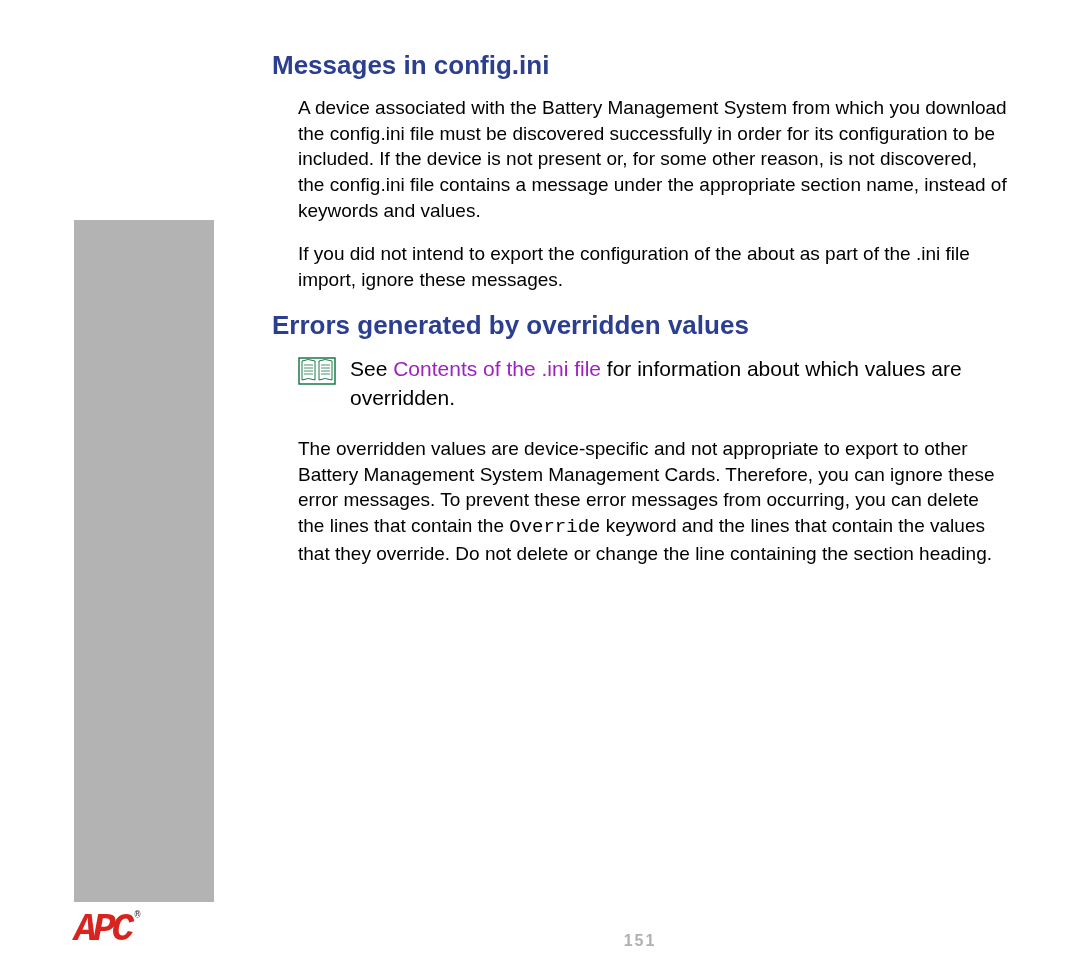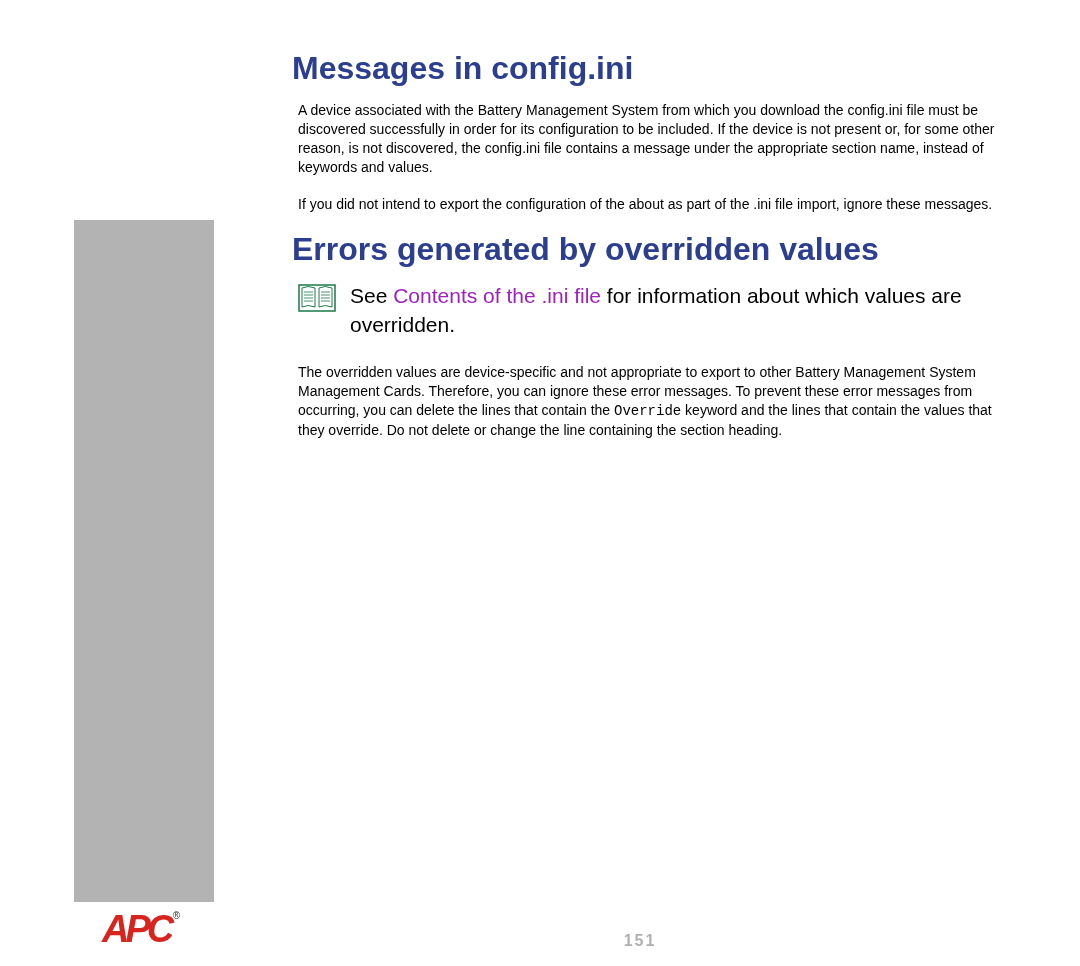--- a/index.html
+++ b/index.html
@@ -25,49 +25,47 @@
       bottom: 20px;
       width: 135px;
       height: 38px;
     }
     .logo-text {
       font-size: 38px;
       font-weight: 900;
       color: #d8241f;
       font-style: italic;
       letter-spacing: -4px;
-      font-family: Liberation Sans, sans-serif;
+      font-family: Liberation Mono, monospace;
       position: relative;
-      margin-left: 28px;
     }
     .logo-reg {
       font-size: 10px;
       color: #333;
       position: absolute;
       top: 2px;
       right: -6px;
       font-style: normal;
       font-weight: normal;
     }
     .content {
       position: absolute;
       left: 272px;
       top: 50px;
       width: 735px;
     }
     .heading {
       color: #2c3e8f;
-      font-size: 32px;
+      font-size: 26px;
       font-weight: bold;
       font-family: "Trebuchet MS", "Humanist 521", Arial, sans-serif;
       margin-bottom: 14px;
-      margin-left: 20px;
     }
     .body-para {
-      font-size: 14px;
+      font-size: 19px;
       line-height: 1.35;
       color: #000;
       margin-bottom: 18px;
       margin-left: 26px;
       font-family: Arial, Helvetica, sans-serif;
     }
     .body-para .code {
       font-family: "Courier New", Courier, monospace;
     }
     .note-row {

